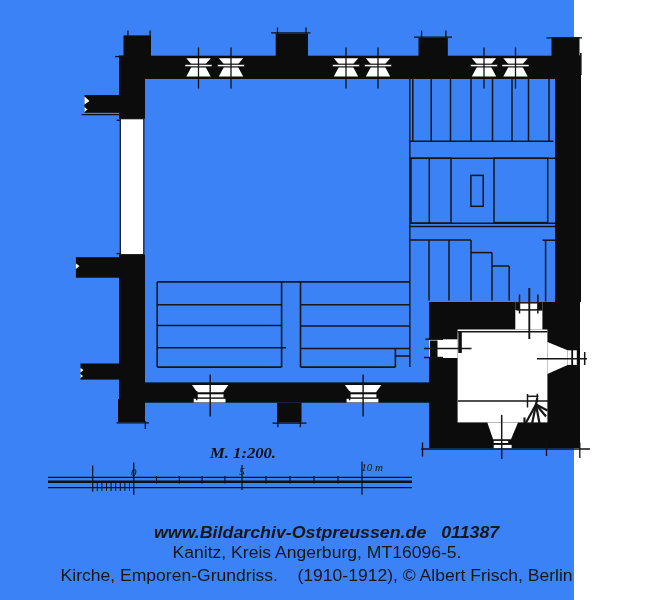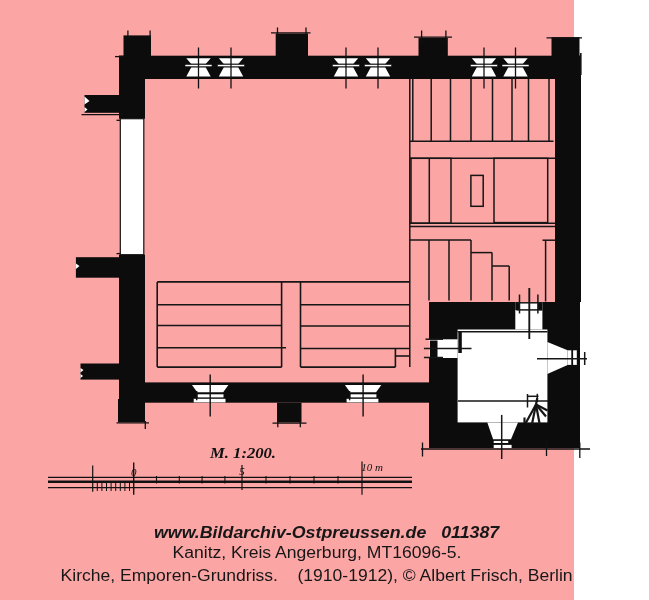--- a/index.html
+++ b/index.html
@@ -1,16 +1,16 @@
 <!DOCTYPE html>
 <html><head>
 <meta charset="utf-8">
 <style>
   html,body{margin:0;padding:0;background:#ffffff;}
-  #page{position:relative;width:574px;height:600px;background:#fca5a5;font-family:"Liberation Sans",sans-serif;}
+  #page{position:relative;width:574px;height:600px;background:#3b82f6;font-family:"Liberation Sans",sans-serif;}
   svg{position:absolute;left:0;top:0;}
 </style>
 </head>
 <body>
 <div id="page">
 <svg width="649" height="600" viewBox="0 0 649 600">
 <defs>
   <g id="winT">
     <polygon points="-12.2,58.2 12.2,58.2 6.8,64.6 6.8,66.4 12.2,76.6 -12.2,76.6 -6.8,66.4 -6.8,64.6" fill="#ffffff"></polygon>
     <rect x="-13.2" y="64.1" width="26.4" height="2.8" fill="#ffffff"></rect>

